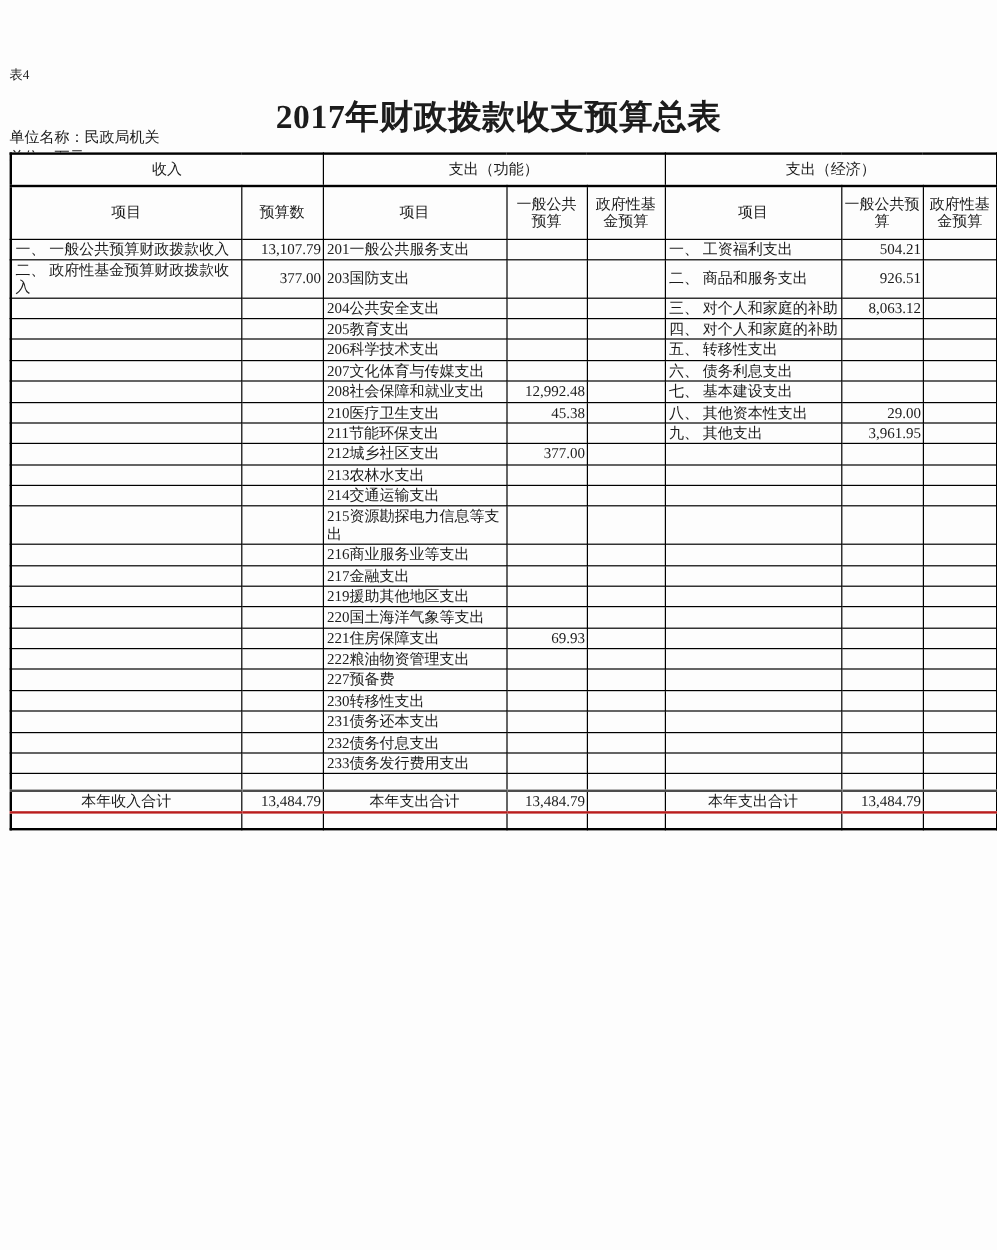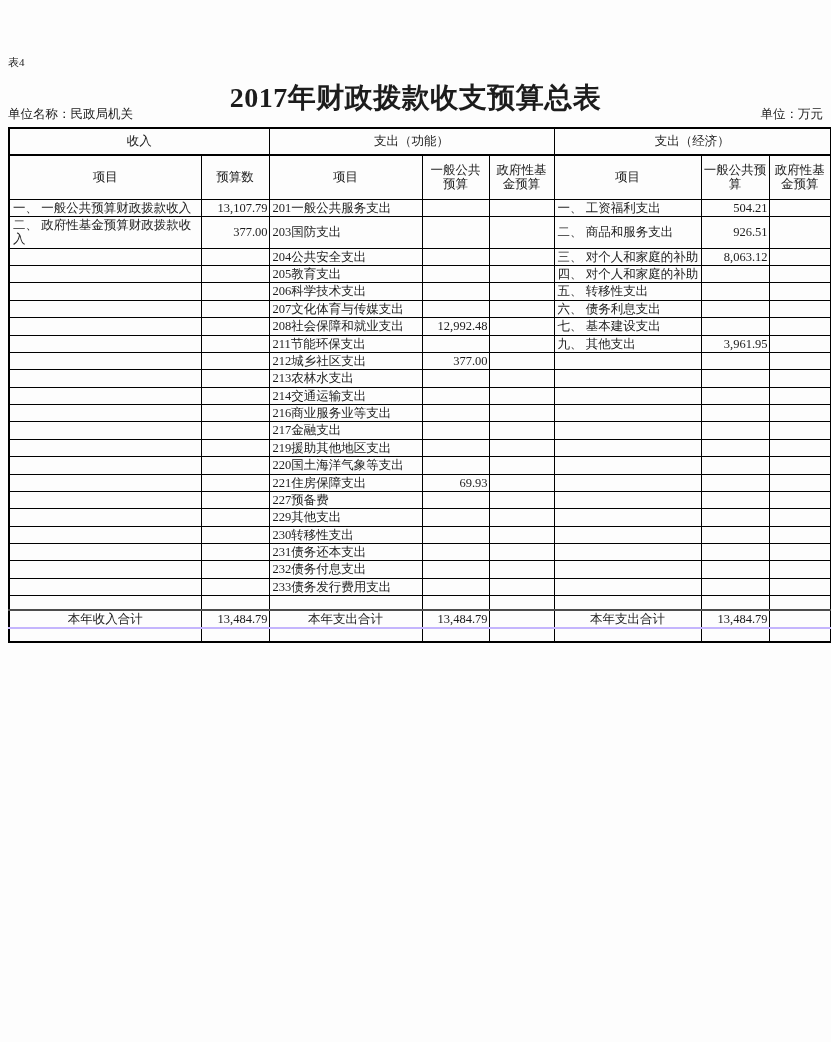--- a/index.html
+++ b/index.html
@@ -18,20 +18,21 @@
   .doc-title {
     position: absolute; left: 0; top: 79px; width: 831px;
     text-align: center;
     font-size: 28px; font-weight: bold;
     letter-spacing: 0.5px;
   }
   .meta-row {
     position: absolute; left: 8px; top: 106px; width: 815px;
     display: flex; justify-content: space-between;
     font-size: 12.5px;
+    flex-direction: column;
   }
   table.budget {
     position: absolute; left: 8px; top: 127px;
     width: 822px;
     border-collapse: collapse;
     table-layout: fixed;
     border: 2px solid #000;
     background: #fdfdfd;
   }
   th, td {
@@ -50,21 +51,21 @@
     height: 44px;
     text-align: center;
     padding: 1px 2px;
   }
   tbody tr { height: 14px; }
   td.item { text-align: left;  padding: 1px 2px 1px 3px; }
   td.num  { text-align: right; padding: 1px 1px 1px 1px; }
   td.ctr  { text-align: center; padding: 1px 1px; }
   tr.total td {
     border-top: 2px solid #4d4d4d;
-    border-bottom: 2px solid #c4b5fd;
+    border-bottom: 2px solid #b91c1c;
   }
 </style>
 </head>
 <body>
 
 <div class="table-no">表4</div>
 
 <h1 class="doc-title">2017年财政拨款收支预算总表</h1>
 
 <div class="meta-row">
@@ -167,20 +168,30 @@
         <td class="item">208社会保障和就业支出</td>
         <td class="num">12,992.48</td>
         <td class="num"></td>
         <td class="item">七、 基本建设支出</td>
         <td class="num"></td>
         <td class="num"></td>
       </tr>
       <tr>
         <td class="item"></td>
         <td class="num"></td>
+        <td class="item">210医疗卫生支出</td>
+        <td class="num">45.38</td>
+        <td class="num"></td>
+        <td class="item">八、 其他资本性支出</td>
+        <td class="num">29.00</td>
+        <td class="num"></td>
+      </tr>
+      <tr>
+        <td class="item"></td>
+        <td class="num"></td>
         <td class="item">211节能环保支出</td>
         <td class="num"></td>
         <td class="num"></td>
         <td class="item">九、 其他支出</td>
         <td class="num">3,961.95</td>
         <td class="num"></td>
       </tr>
       <tr>
         <td class="item"></td>
         <td class="num"></td>
@@ -207,20 +218,30 @@
         <td class="item">214交通运输支出</td>
         <td class="num"></td>
         <td class="num"></td>
         <td class="item"></td>
         <td class="num"></td>
         <td class="num"></td>
       </tr>
       <tr>
         <td class="item"></td>
         <td class="num"></td>
+        <td class="item">215资源勘探电力信息等支出</td>
+        <td class="num"></td>
+        <td class="num"></td>
+        <td class="item"></td>
+        <td class="num"></td>
+        <td class="num"></td>
+      </tr>
+      <tr>
+        <td class="item"></td>
+        <td class="num"></td>
         <td class="item">216商业服务业等支出</td>
         <td class="num"></td>
         <td class="num"></td>
         <td class="item"></td>
         <td class="num"></td>
         <td class="num"></td>
       </tr>
       <tr>
         <td class="item"></td>
         <td class="num"></td>
@@ -257,31 +278,31 @@
         <td class="item">221住房保障支出</td>
         <td class="num">69.93</td>
         <td class="num"></td>
         <td class="item"></td>
         <td class="num"></td>
         <td class="num"></td>
       </tr>
       <tr>
         <td class="item"></td>
         <td class="num"></td>
+        <td class="item">222粮油物资管理支出</td>
+        <td class="num"></td>
+        <td class="num"></td>
+        <td class="item"></td>
+        <td class="num"></td>
+        <td class="num"></td>
+      </tr>
+      <tr>
+        <td class="item"></td>
+        <td class="num"></td>
         <td class="item">227预备费</td>
-        <td class="num"></td>
-        <td class="num"></td>
-        <td class="item"></td>
-        <td class="num"></td>
-        <td class="num"></td>
-      </tr>
-      <tr>
-        <td class="item"></td>
-        <td class="num"></td>
-        <td class="item">229其他支出</td>
         <td class="num"></td>
         <td class="num"></td>
         <td class="item"></td>
         <td class="num"></td>
         <td class="num"></td>
       </tr>
       <tr>
         <td class="item"></td>
         <td class="num"></td>
         <td class="item">230转移性支出</td>

